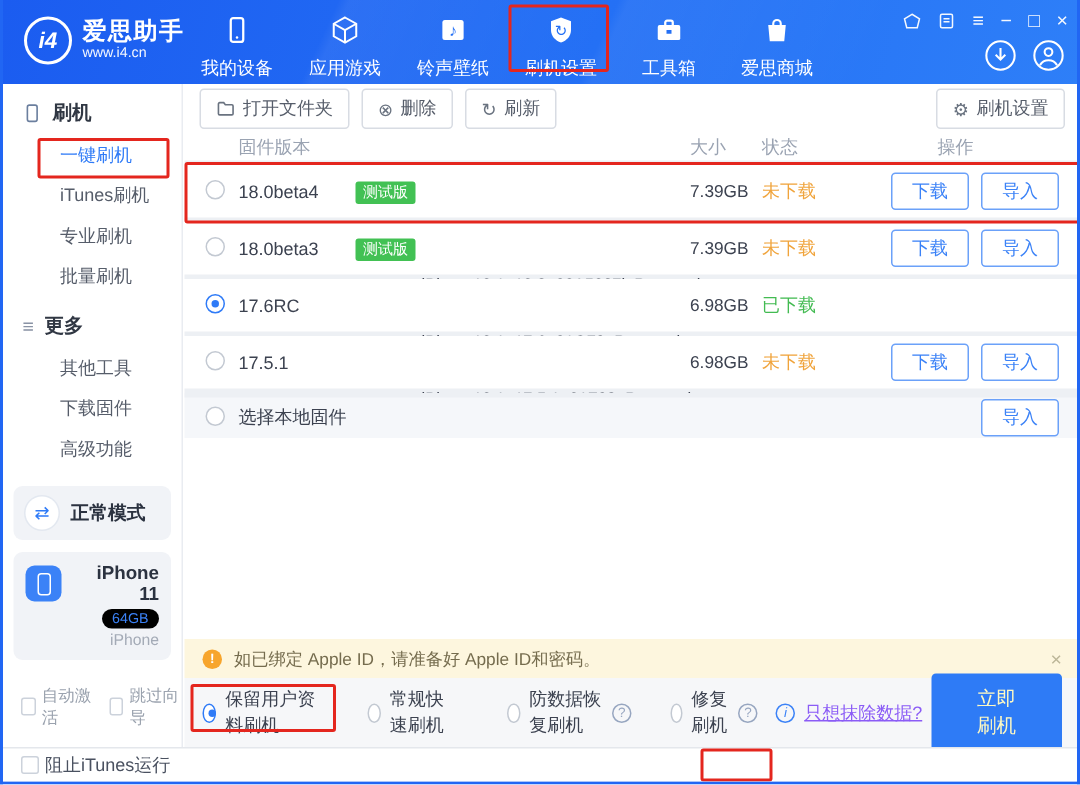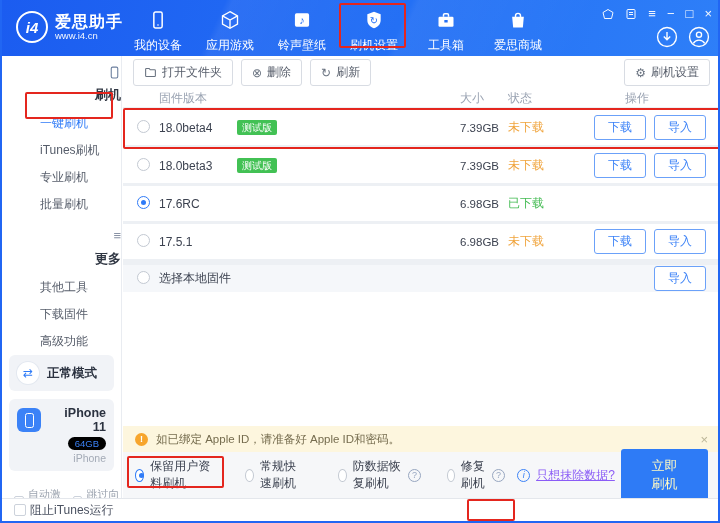--- a/index.html
+++ b/index.html
@@ -17,21 +17,21 @@
   .logo-text .url { font-size:9.5px; opacity:.95; }
   .nav { position:absolute; left:120px; top:7px; display:flex; z-index:2;}
   .nav-item { width:72px; display:flex; flex-direction:column; align-items:center; gap:4px; cursor:pointer; padding-top:3px;}
   .nav-item .lbl { font-size:12px; }
   .win-icons { position:absolute; right:10px; top:7px; display:flex; gap:11px; align-items:center; font-size:13px; z-index:2;}
   .win-icons span, .win-icons svg { cursor:pointer; opacity:.95; line-height:13px;}
   .round-icons { position:absolute; right:12px; top:26px; display:flex; gap:10px; z-index:2;}
 
   
   .sidebar { position:absolute; left:0; top:56px; width:120px; height:442px; background:#fff; border-right:1px solid #e9ecf1; display:flex; flex-direction:column; }
-  .side-title { display:flex; align-items:flex-end; gap:7px; padding:10px 0 6px 13px; font-size:13px; font-weight:bold; color:#303743;flex-direction:column;}
+  .side-title { display:flex; align-items:center; gap:7px; padding:10px 0 6px 13px; font-size:13px; font-weight:bold; color:#303743;}
   .side-item { padding:6px 0 6px 38px; font-size:12px; color:#565d6a; cursor:pointer; line-height:14px; margin-bottom:1px;}
   .side-item.active { color:#2f7bf7; }
   .side-cards { margin-top:auto; }
   .card { background:#f1f3f7; border-radius:6px; margin:0 7px 8px 7px; padding:7px 8px; }
   .mode-card { display:flex; align-items:center; gap:8px; }
   .mode-ico { width:22px; height:22px; background:#fff; border-radius:50%; color:#2f7bf7; font-size:12px; display:flex; align-items:center; justify-content:center; box-shadow:0 0 0 1px #e3e8f0;}
   .mode-card .lbl { font-weight:bold; font-size:12.5px; color:#2b3240;}
   .dev-card { display:flex; gap:20px;text-align:right; }
   .dev-ico { width:24px; height:24px; background:#3b82f7; border-radius:6px; display:flex; align-items:center; justify-content:center; flex:none; margin-top:2px;}
   .dev-ico i { display:block; width:9px; height:15px; border:1.5px solid #fff; border-radius:2.5px;}

